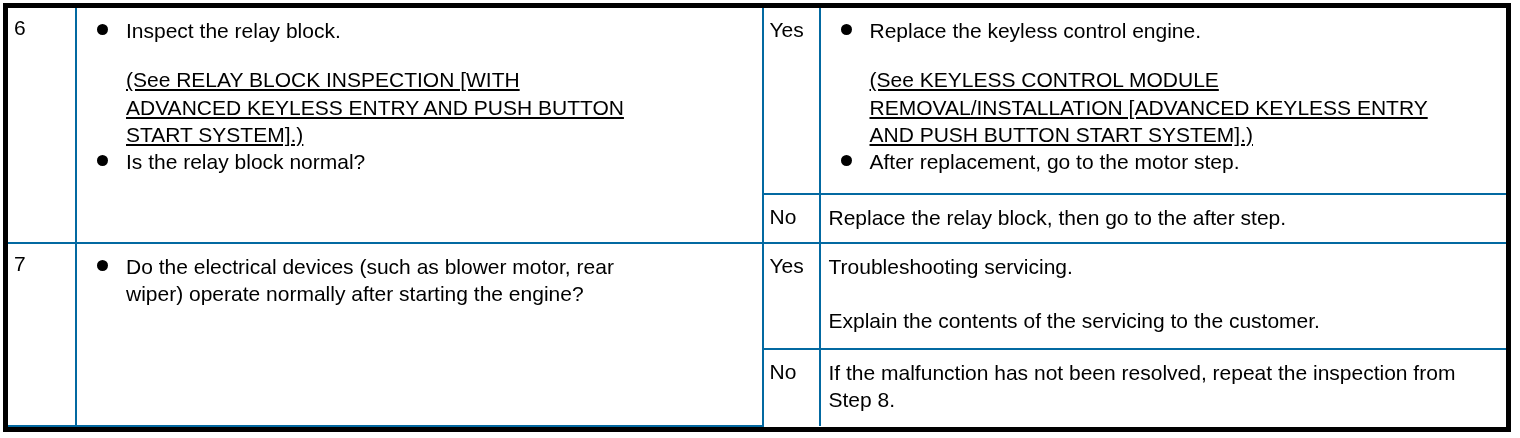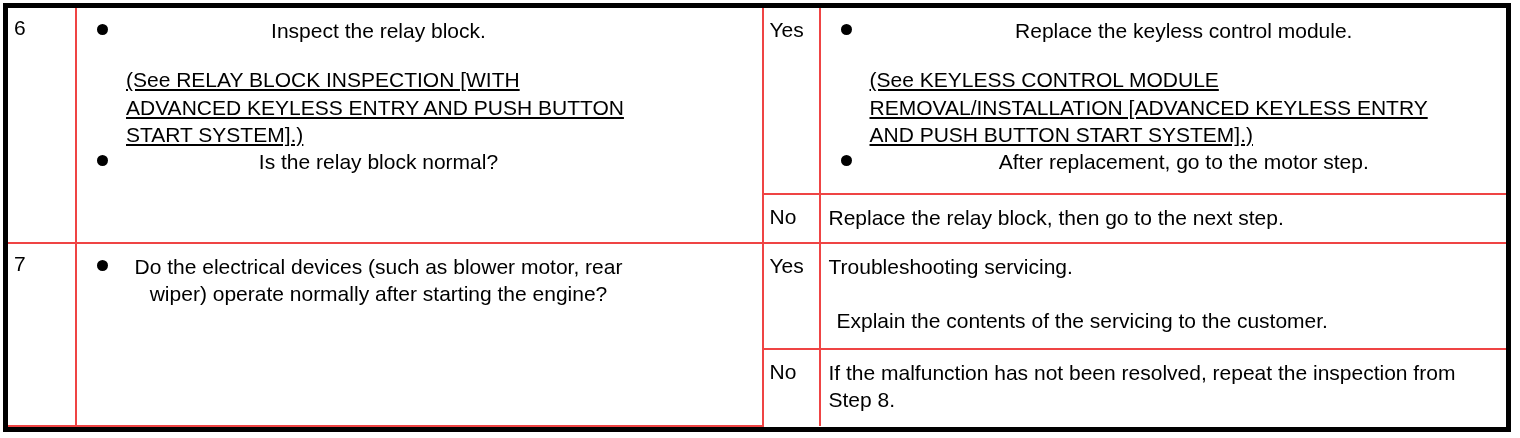--- a/index.html
+++ b/index.html
@@ -27,21 +27,21 @@
   }
 
   table.grid {
     width: 100%;
     height: 100%;
     border-collapse: collapse;
     table-layout: fixed;
   }
 
   table.grid td {
-    border: 2px solid #ef4444;
+    border: 2px solid #0369a1;
     vertical-align: top;
     padding: 0;
   }
 
   
   table.grid tr:first-child > td { border-top: none; }
   table.grid tr:last-child > td { border-bottom: none; }
   table.grid td:first-child { border-left: none; }
   table.grid td:last-child { border-right: none; }
 
@@ -84,29 +84,28 @@
   .bullet-dot {
     flex: 0 0 auto;
     width: 11px;
     height: 11px;
     border-radius: 50%;
     background: #000;
     margin: 7px 18px 0 12px;
   }
   .bullet-text {
     flex: 1 1 auto;
-    text-align: center;
   }
 
   .subnote {
     margin: 22px 0 0 41px;
     text-decoration: underline;
   }
 
-  .para + .para { margin-top: 26px; margin-left: 8px; }
+  .para + .para { margin-top: 26px; }
 
   .w-narrow { max-width: 505px; }
   .w-mid    { max-width: 600px; }
 </style>
 </head>
 <body>
 
 <div class="ts-table">
   <table class="grid">
 
@@ -140,42 +139,42 @@
       <td class="col-answer">
         <div class="answer">Yes</div>
       </td>
 
       <td>
         <div class="cell-pad">
 
           <div class="blk">
             <div class="bullet-row">
               <span class="bullet-dot"></span>
-              <span class="bullet-text">Replace the keyless control module.</span>
+              <span class="bullet-text">Replace the keyless control engine.</span>
             </div>
             <div class="subnote w-mid">(See KEYLESS CONTROL MODULE REMOVAL/INSTALLATION [ADVANCED KEYLESS ENTRY AND PUSH BUTTON START SYSTEM].)</div>
           </div>
 
           <div class="blk">
             <div class="bullet-row">
               <span class="bullet-dot"></span>
               <span class="bullet-text">After replacement, go to the motor step.</span>
             </div>
           </div>
 
         </div>
       </td>
     </tr>
 
     <tr>
       <td class="col-answer">
         <div class="answer">No</div>
       </td>
       <td>
-        <div class="plain">Replace the relay block, then go to the next step.</div>
+        <div class="plain">Replace the relay block, then go to the after step.</div>
       </td>
     </tr>
 
     <tr>
       <td class="col-step" rowspan="2">
         <div class="step-num">7</div>
       </td>
 
       <td rowspan="2">
         <div class="cell-pad">

